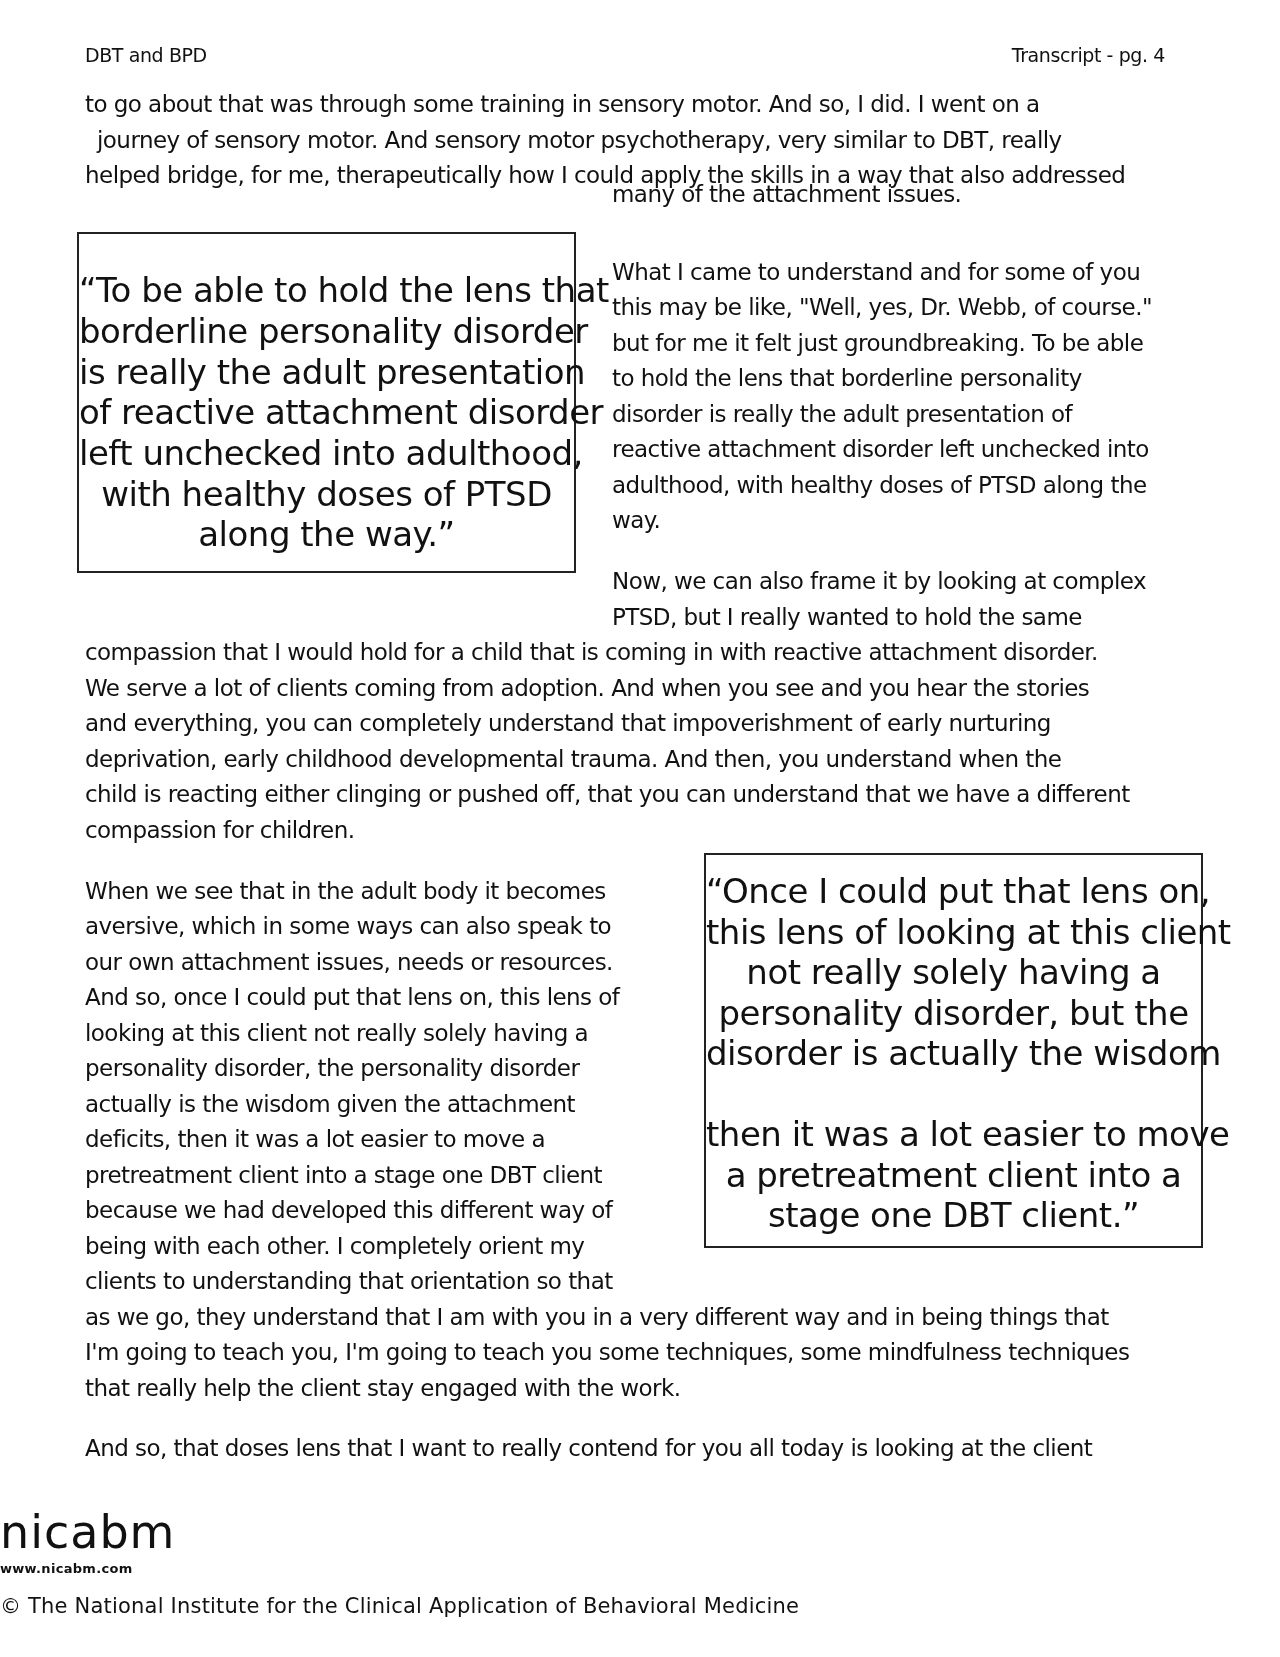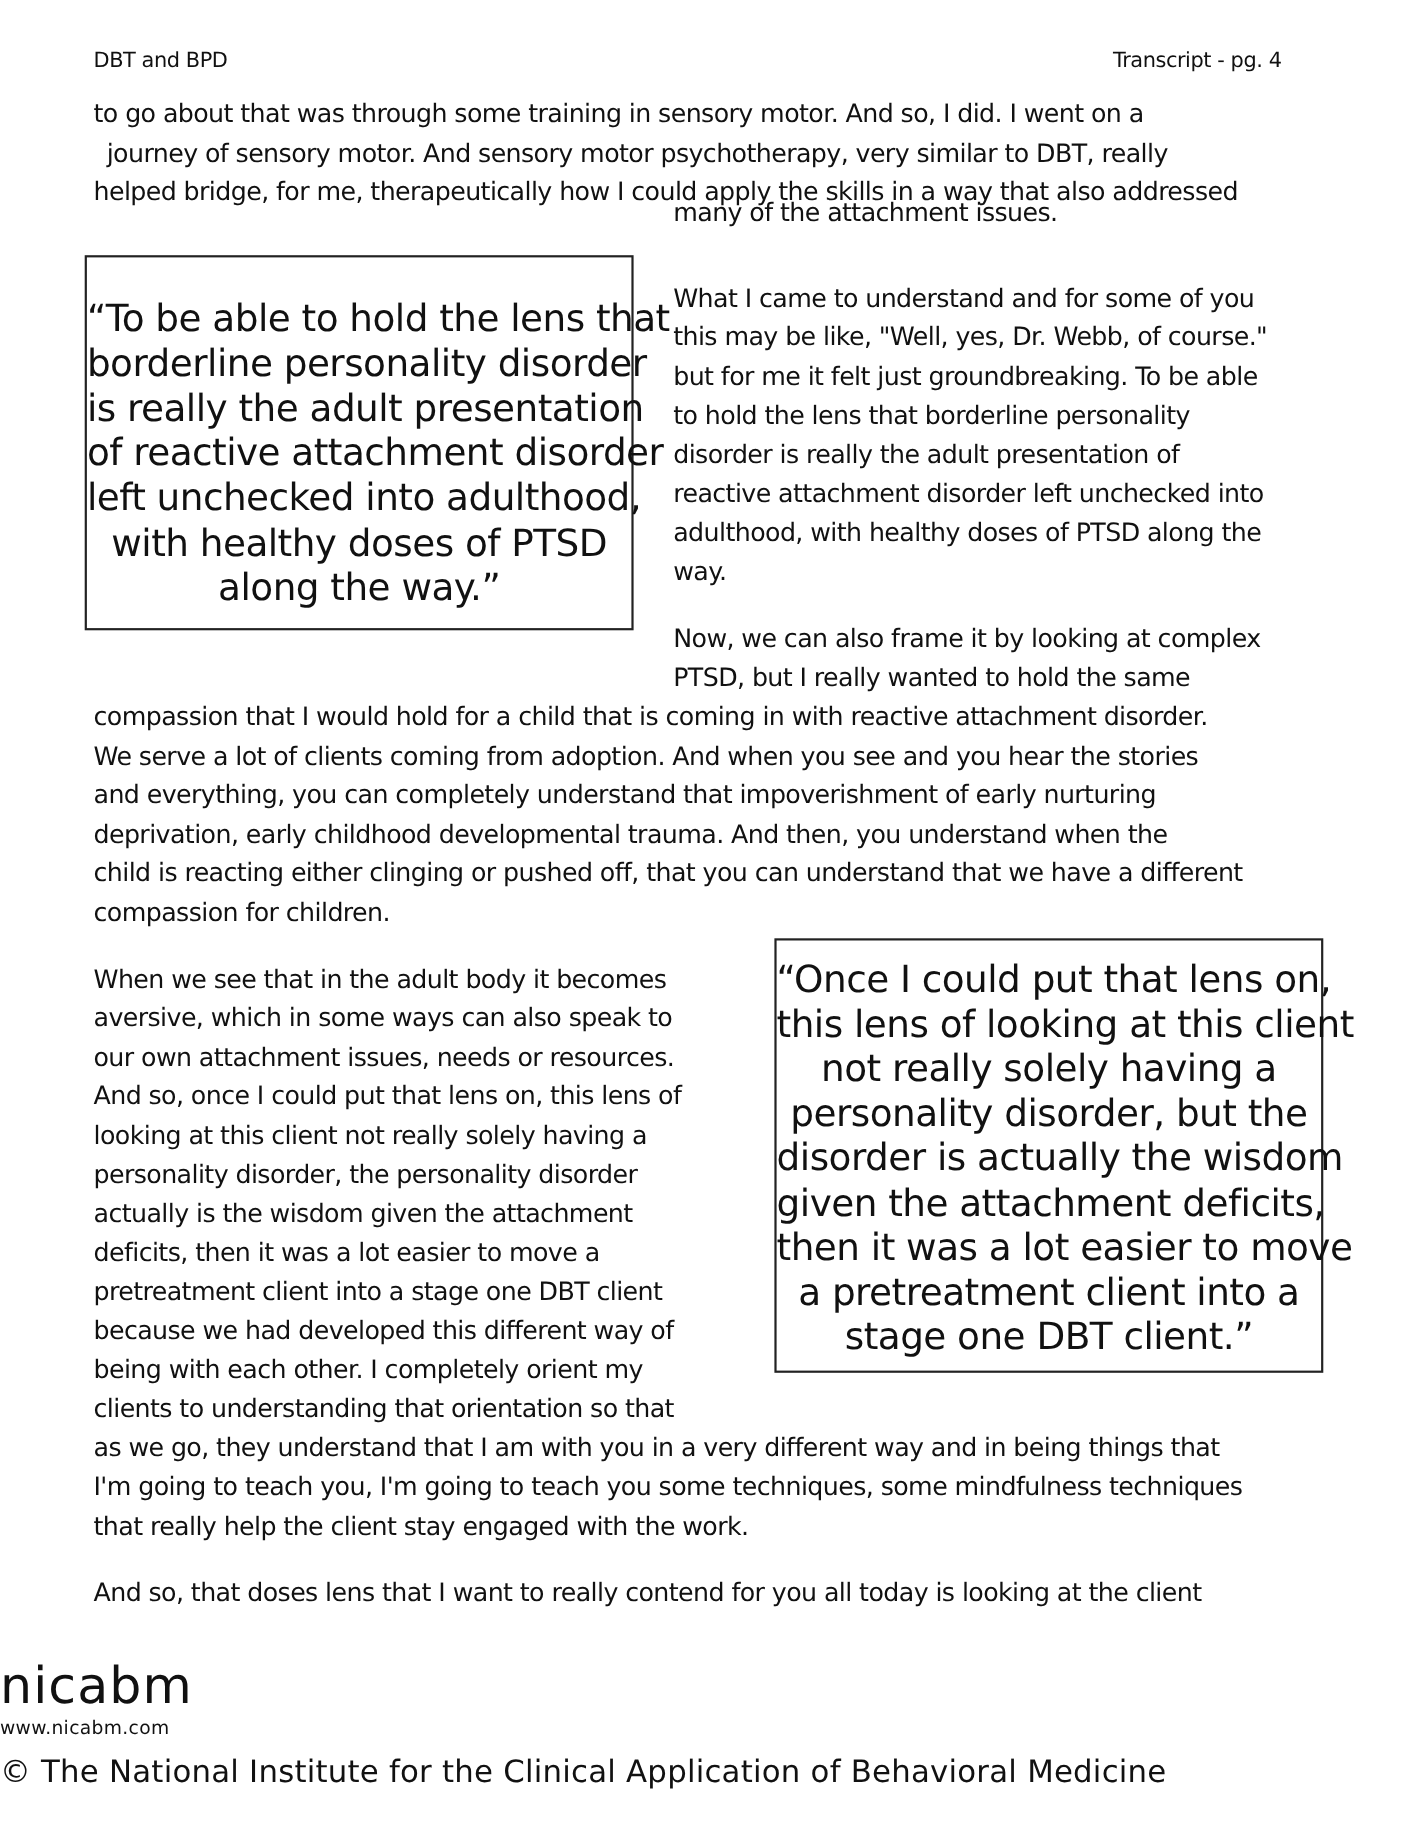--- a/index.html
+++ b/index.html
@@ -7,22 +7,22 @@
          font-family:"DejaVu Sans", "Liberation Sans", sans-serif; color:#111; }
   .hdr { position:absolute; top:44px; font-size:19px; letter-spacing:-0.4px; white-space:nowrap; }
   .hdr-left { left:85px; }
   .hdr-right { right:115px; }
   .line { position:absolute; font-size:23px; letter-spacing:-0.55px; white-space:nowrap; line-height:28px; }
   .quote-box { position:absolute; border:2px solid #222; box-sizing:border-box; background:#fff; }
   .qline { position:absolute; left:0; right:0; text-align:center; font-size:34px; letter-spacing:-0.5px;
            white-space:nowrap; line-height:32px; }
   .footer { position:absolute; left:0; width:1280px; white-space:nowrap; }
   .logo { top:1505px; font-size:46px; letter-spacing:1px; color:#111; font-weight:normal; }
-  .url { top:1561px; font-size:17px; letter-spacing:0.3px; }
-  .copy { top:1594px; font-size:28px; letter-spacing:0.2px; }
+  .url { top:1561px; font-size:13px; letter-spacing:0.3px;font-weight:bold; }
+  .copy { top:1594px; font-size:21px; letter-spacing:0.2px; }
 </style>
 </head>
 <body>
 
 <div class="hdr hdr-left">DBT and BPD</div>
 <div class="hdr hdr-right">Transcript - pg. 4</div>
 
 <div>
   <div class="line" style="left:85px;top:90px;">to go about that was through some training in sensory motor. And so, I did. I went on a</div>
   <div class="line" style="left:97px;top:126px;">journey of sensory motor. And sensory motor psychotherapy, very similar to DBT, really</div>
@@ -61,21 +61,20 @@
   <div class="line" style="left:85px;top:780px;">child is reacting either clinging or pushed off, that you can understand that we have a different</div>
   <div class="line" style="left:85px;top:816px;">compassion for children.</div>
 </div>
 
 <div class="quote-box" style="left:704px;top:853px;width:499px;height:395px;">
   <div class="qline" style="top:20px;">“Once I could put that lens on,</div>
   <div class="qline" style="top:61px;">this lens of looking at this client</div>
   <div class="qline" style="top:101px;">not really solely having a</div>
   <div class="qline" style="top:142px;">personality disorder, but the</div>
   <div class="qline" style="top:182px;">disorder is actually the wisdom</div>
-  <div class="qline" style="top:223px;">given the attachment deficits,</div>
   <div class="qline" style="top:263px;">then it was a lot easier to move</div>
   <div class="qline" style="top:304px;">a pretreatment client into a</div>
   <div class="qline" style="top:344px;">stage one DBT client.”</div>
 </div>
 
 <div>
   <div class="line" style="left:85px;top:877px;">When we see that in the adult body it becomes</div>
   <div class="line" style="left:85px;top:912px;">aversive, which in some ways can also speak to</div>
   <div class="line" style="left:85px;top:948px;">our own attachment issues, needs or resources.</div>
   <div class="line" style="left:85px;top:983px;">And so, once I could put that lens on, this lens of</div>

